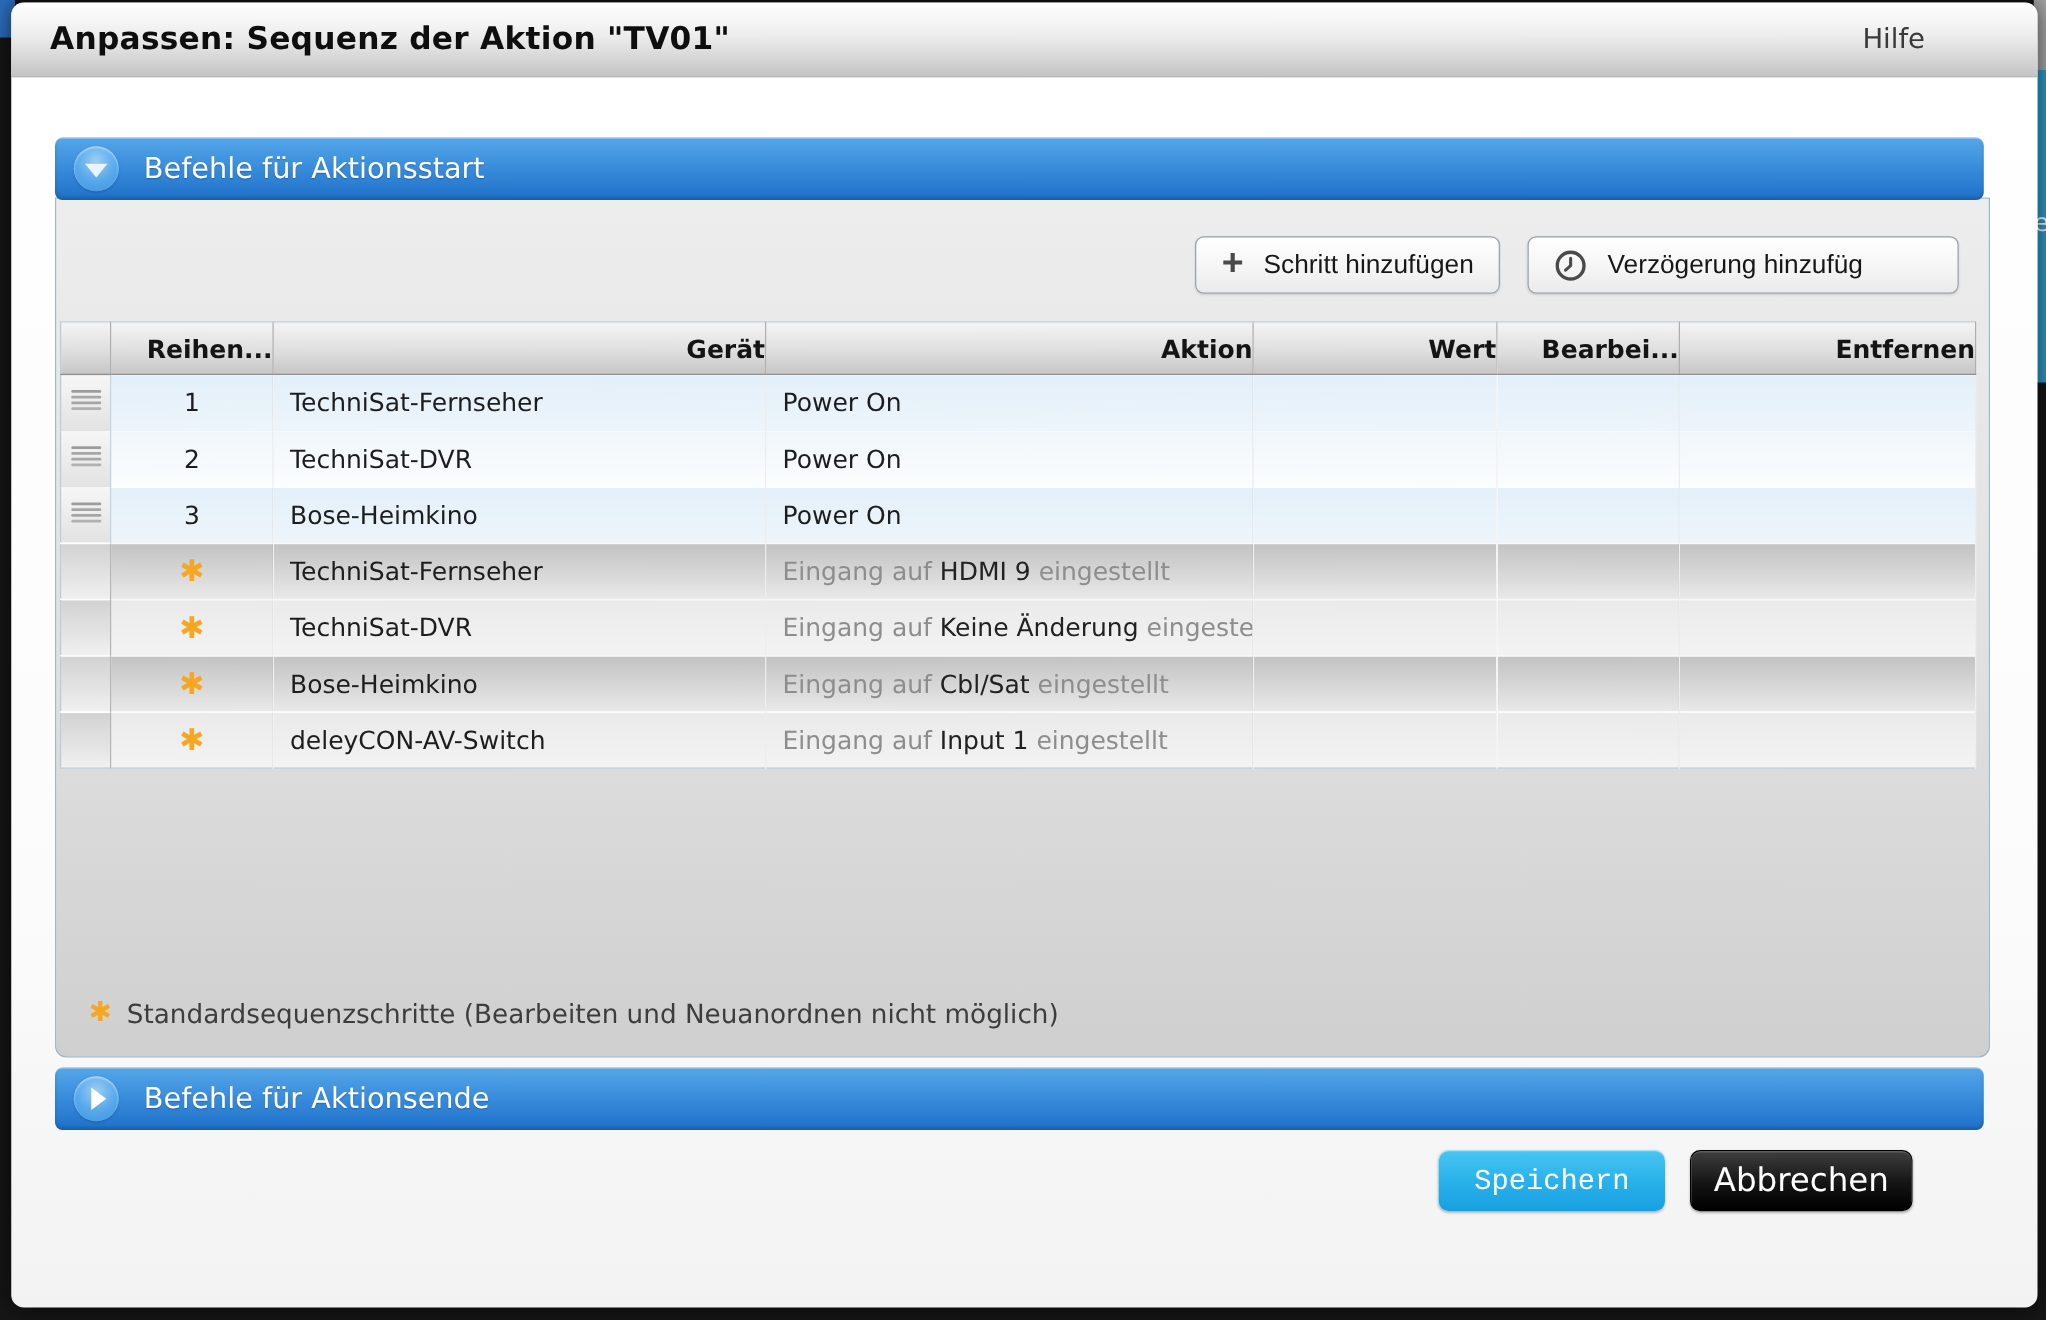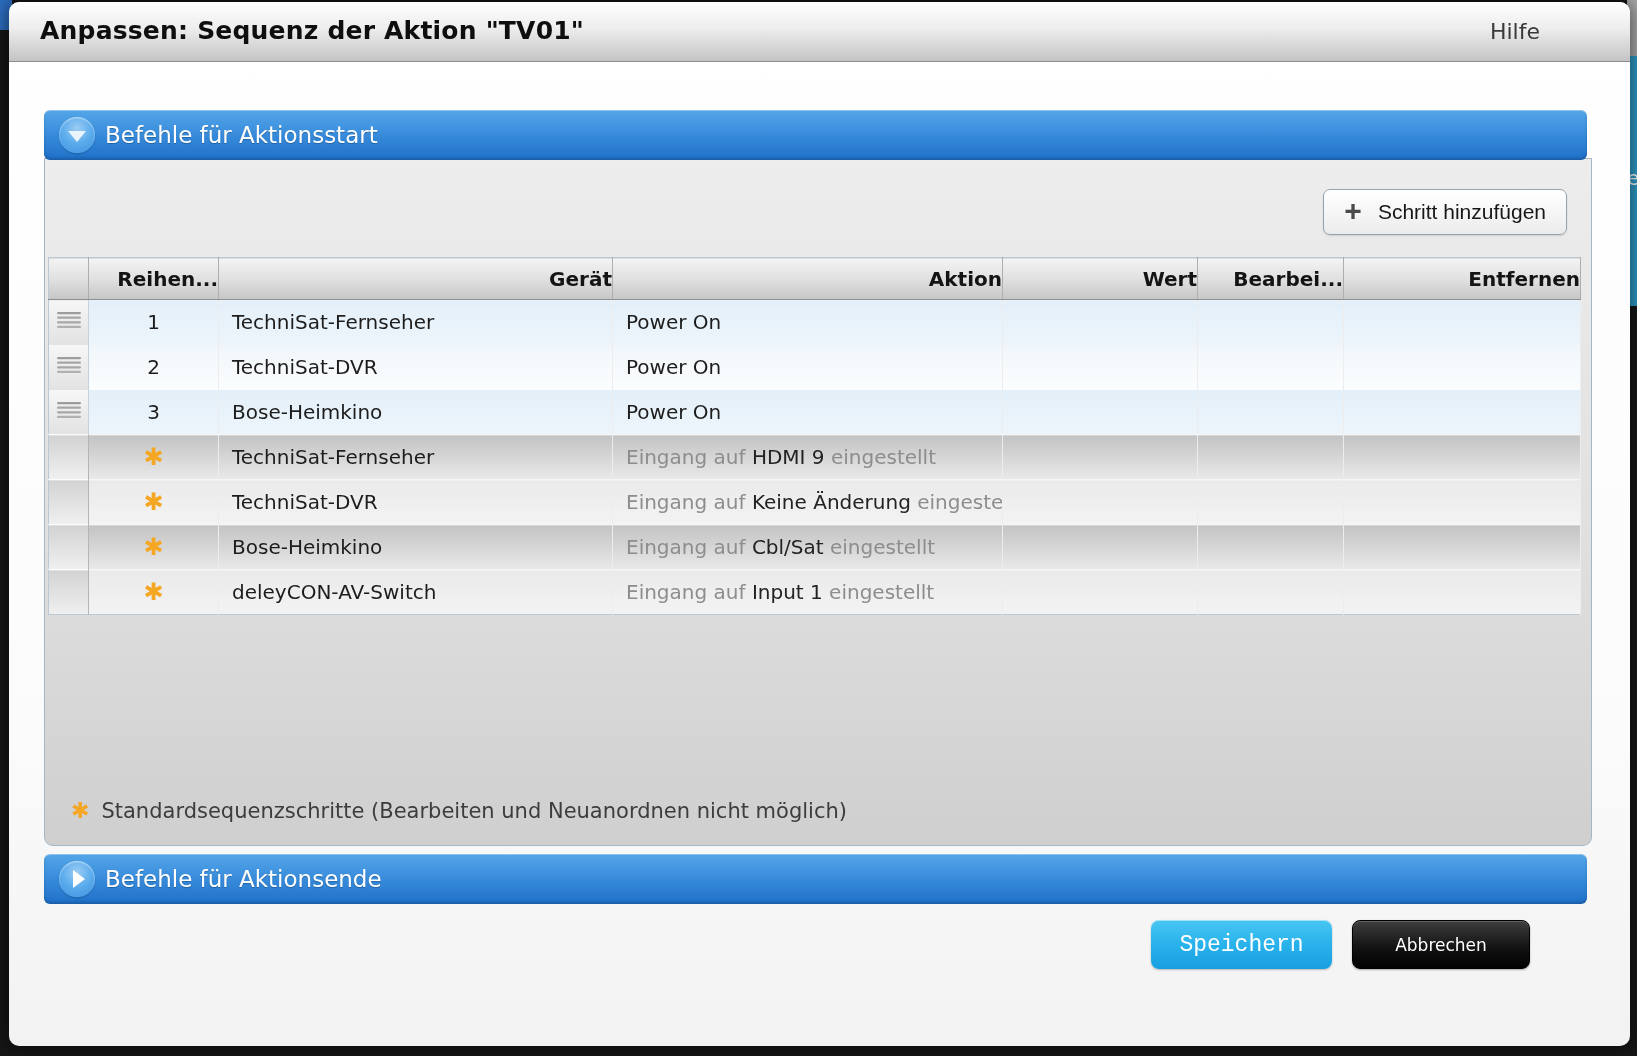--- a/index.html
+++ b/index.html
@@ -53,21 +53,21 @@
     margin-left:15px;
     background:radial-gradient(circle at 50% 32%, #9ccdf4 0%, #5aabec 50%, #3c92e0 100%);
     box-shadow:inset 0 1px 2px rgba(255,255,255,.6), 0 1px 2px rgba(0,0,0,.18);
     display:flex; align-items:center; justify-content:center;
   }
   .tri-down { width:0; height:0; border-left:9px solid transparent; border-right:9px solid transparent;
               border-top:11px solid #e9f4fd; margin-top:3px; }
   .tri-right { width:0; height:0; border-top:9px solid transparent; border-bottom:9px solid transparent;
                border-left:12px solid #ffffff; margin-left:4px; }
   .section-bar .section-title {
-    margin-left:10px; color:#ffffff; font-size:23px; font-weight:500;
+    margin-left:20px; color:#ffffff; font-size:23px; font-weight:500;
     text-shadow:0 1px 1px rgba(0,0,0,.25);
   }
   #bar-start { top:108px; z-index:3; }
   #bar-end   { top:852px; }
 
   
   .panel {
     position:absolute; left:35px; top:156px; width:1548px; height:688px;
     background:linear-gradient(180deg,#ededed 0%,#e0e0e0 55%,#cfcfcf 100%);
     border:1px solid #a3b7c6;
@@ -146,21 +146,21 @@
   .btn-save {
     width:181px; height:49px; border:none; border-radius:8px;
     background:linear-gradient(180deg,#49c6f3 0%,#29b2ea 50%,#189fe2 100%);
     box-shadow:inset 0 1px 0 rgba(255,255,255,.5), 0 1px 2px rgba(0,0,0,.25);
     color:#fff; font-size:23px; font-family:Liberation Mono, monospace; cursor:pointer;
   }
   .btn-cancel {
     width:178px; height:49px; border:1px solid #000; border-radius:8px;
     background:linear-gradient(180deg,#3e3e3e 0%,#141414 55%,#000000 100%);
     box-shadow:inset 0 1px 0 rgba(255,255,255,.18), 0 1px 2px rgba(0,0,0,.3);
-    color:#fff; font-size:17px; font-family:inherit; cursor:pointer;
+    color:#fff; font-size:26px; font-family:inherit; cursor:pointer;
   }
 </style>
 </head>
 <body>
 
 <div class="bg-left-sliver"></div>
 <div class="bg-right-gray"></div>
 <div class="bg-right-teal">
   <span>e</span>
 </div>
@@ -180,20 +180,29 @@
   </div>
 
   <div class="panel">
 
     <div class="toolbar">
       <button class="tool-btn" id="btn-add-step">
         <span class="btn-icon">
             <span class="plus-glyph">+</span>
           </span>
         <span>Schritt hinzufügen</span>
+      </button>
+      <button class="tool-btn" id="btn-add-delay">
+        <span class="btn-icon">
+          <svg width="27" height="27" viewBox="0 0 24 24">
+            <circle cx="12" cy="12" r="9.5" fill="none" stroke="#4a4a4a" stroke-width="2.4"></circle>
+            <path d="M12 6.8 L12 12 L8.4 15.2" fill="none" stroke="#4a4a4a" stroke-width="2.2" stroke-linecap="round" stroke-linejoin="round"></path>
+          </svg>
+        </span>
+        <span>Verzögerung hinzufüg</span>
       </button>
     </div>
 
     <table class="seq-table">
       <colgroup>
         <col style="width:40px">
           <col style="width:130px">
           <col style="width:394px">
         <col style="width:390px">
           <col style="width:195px">

